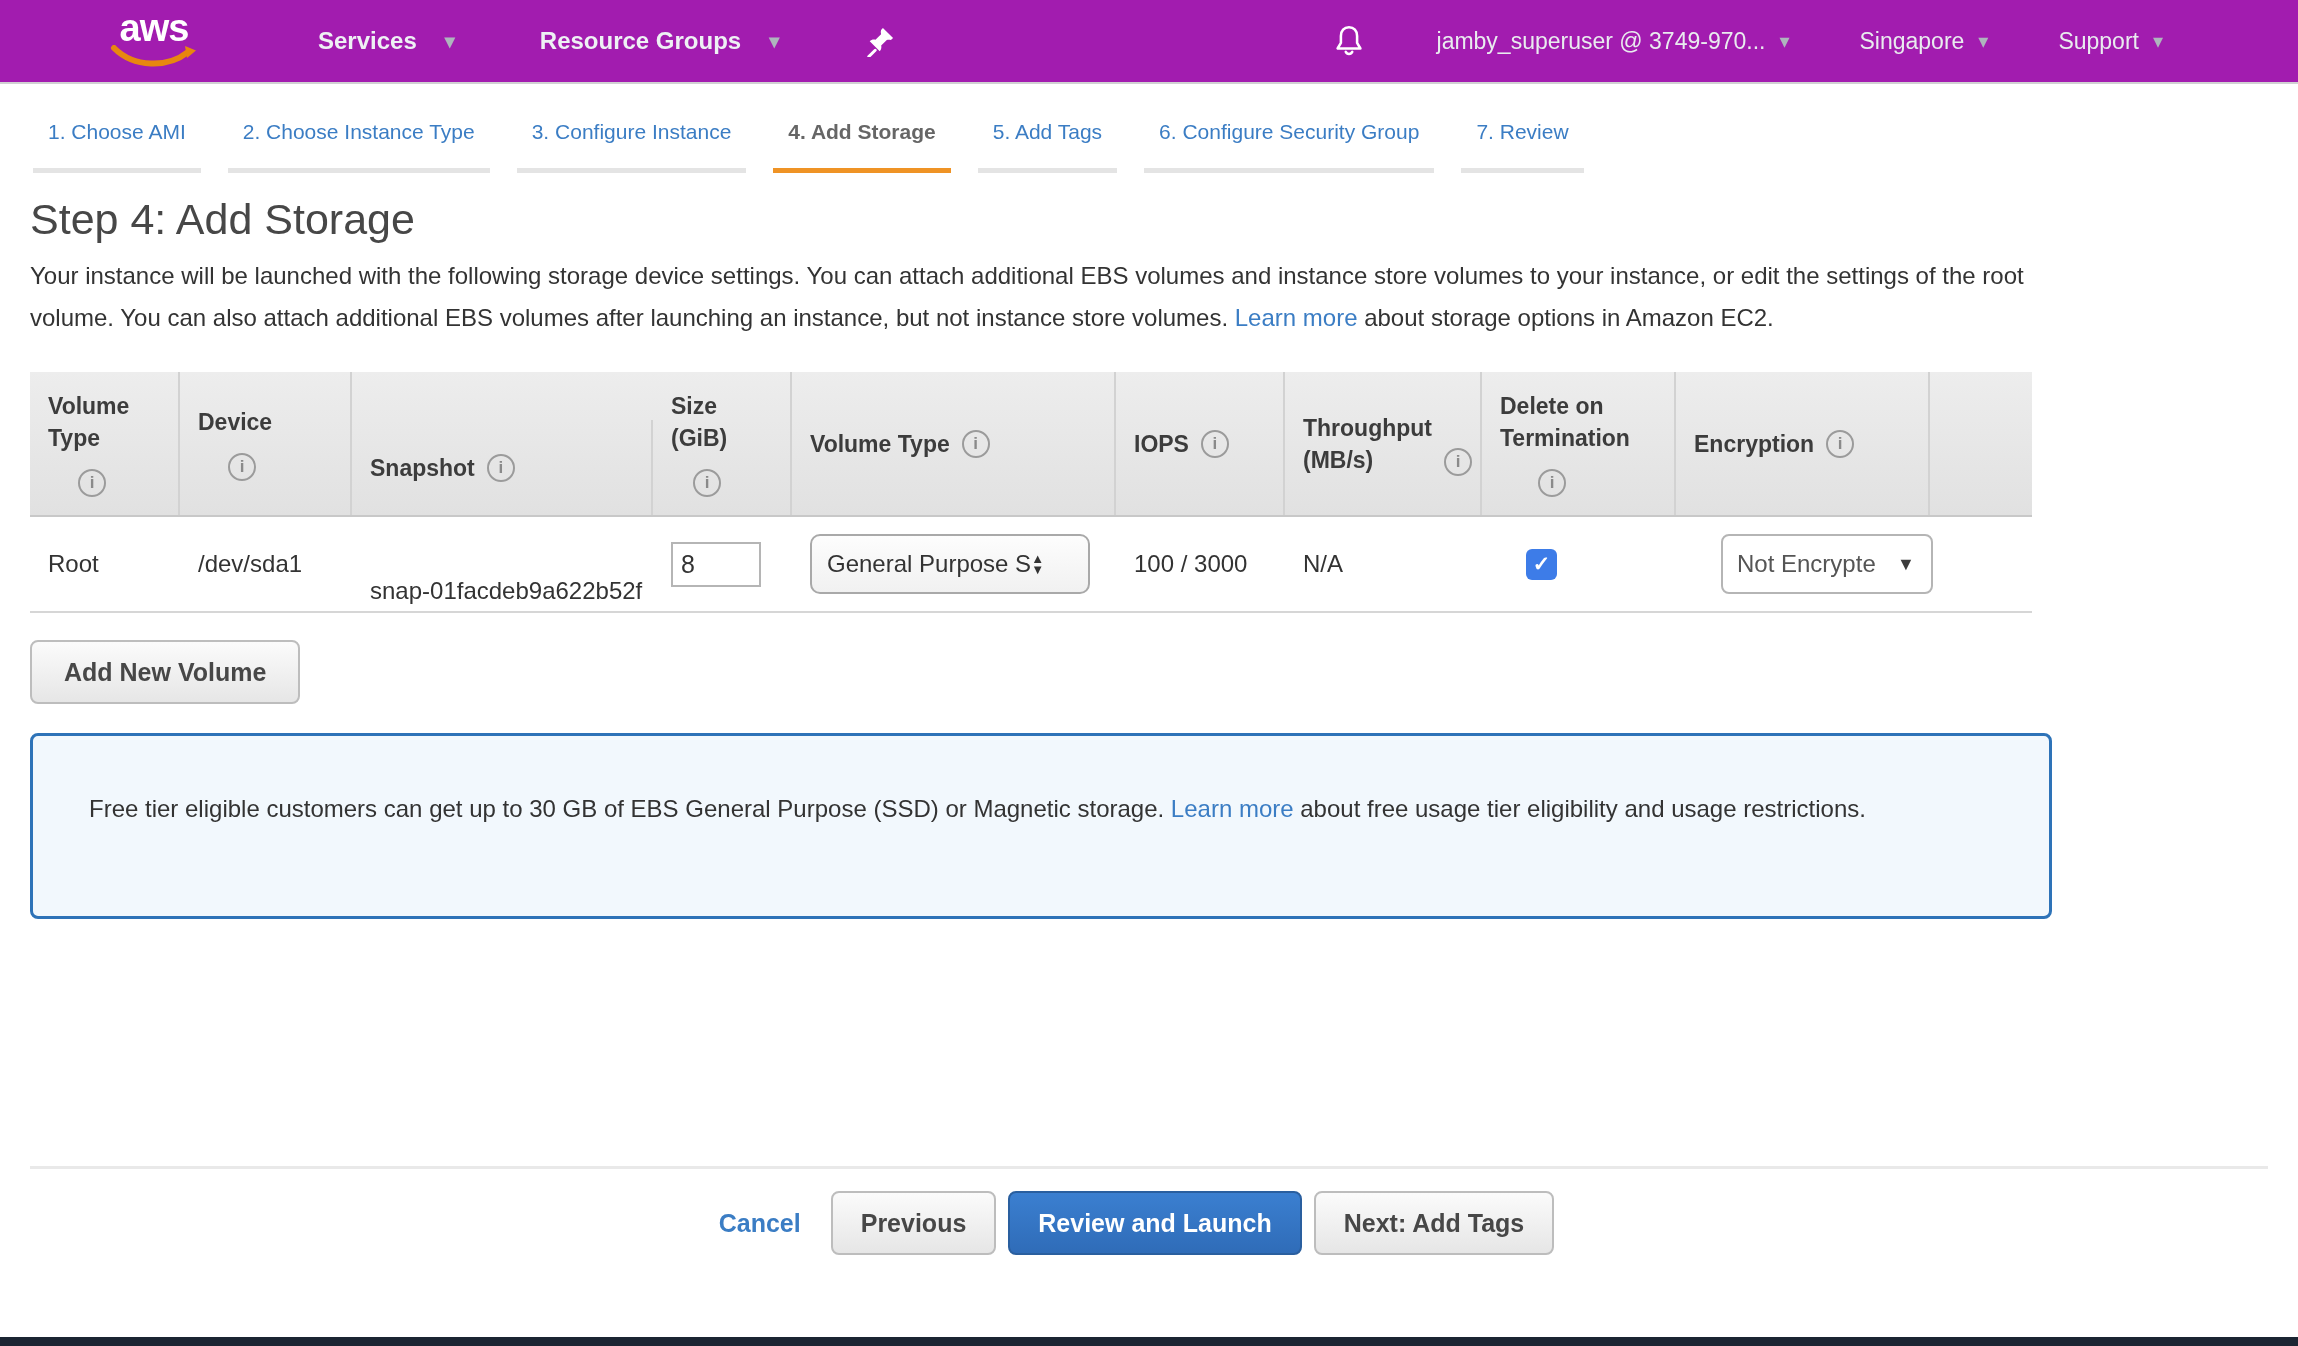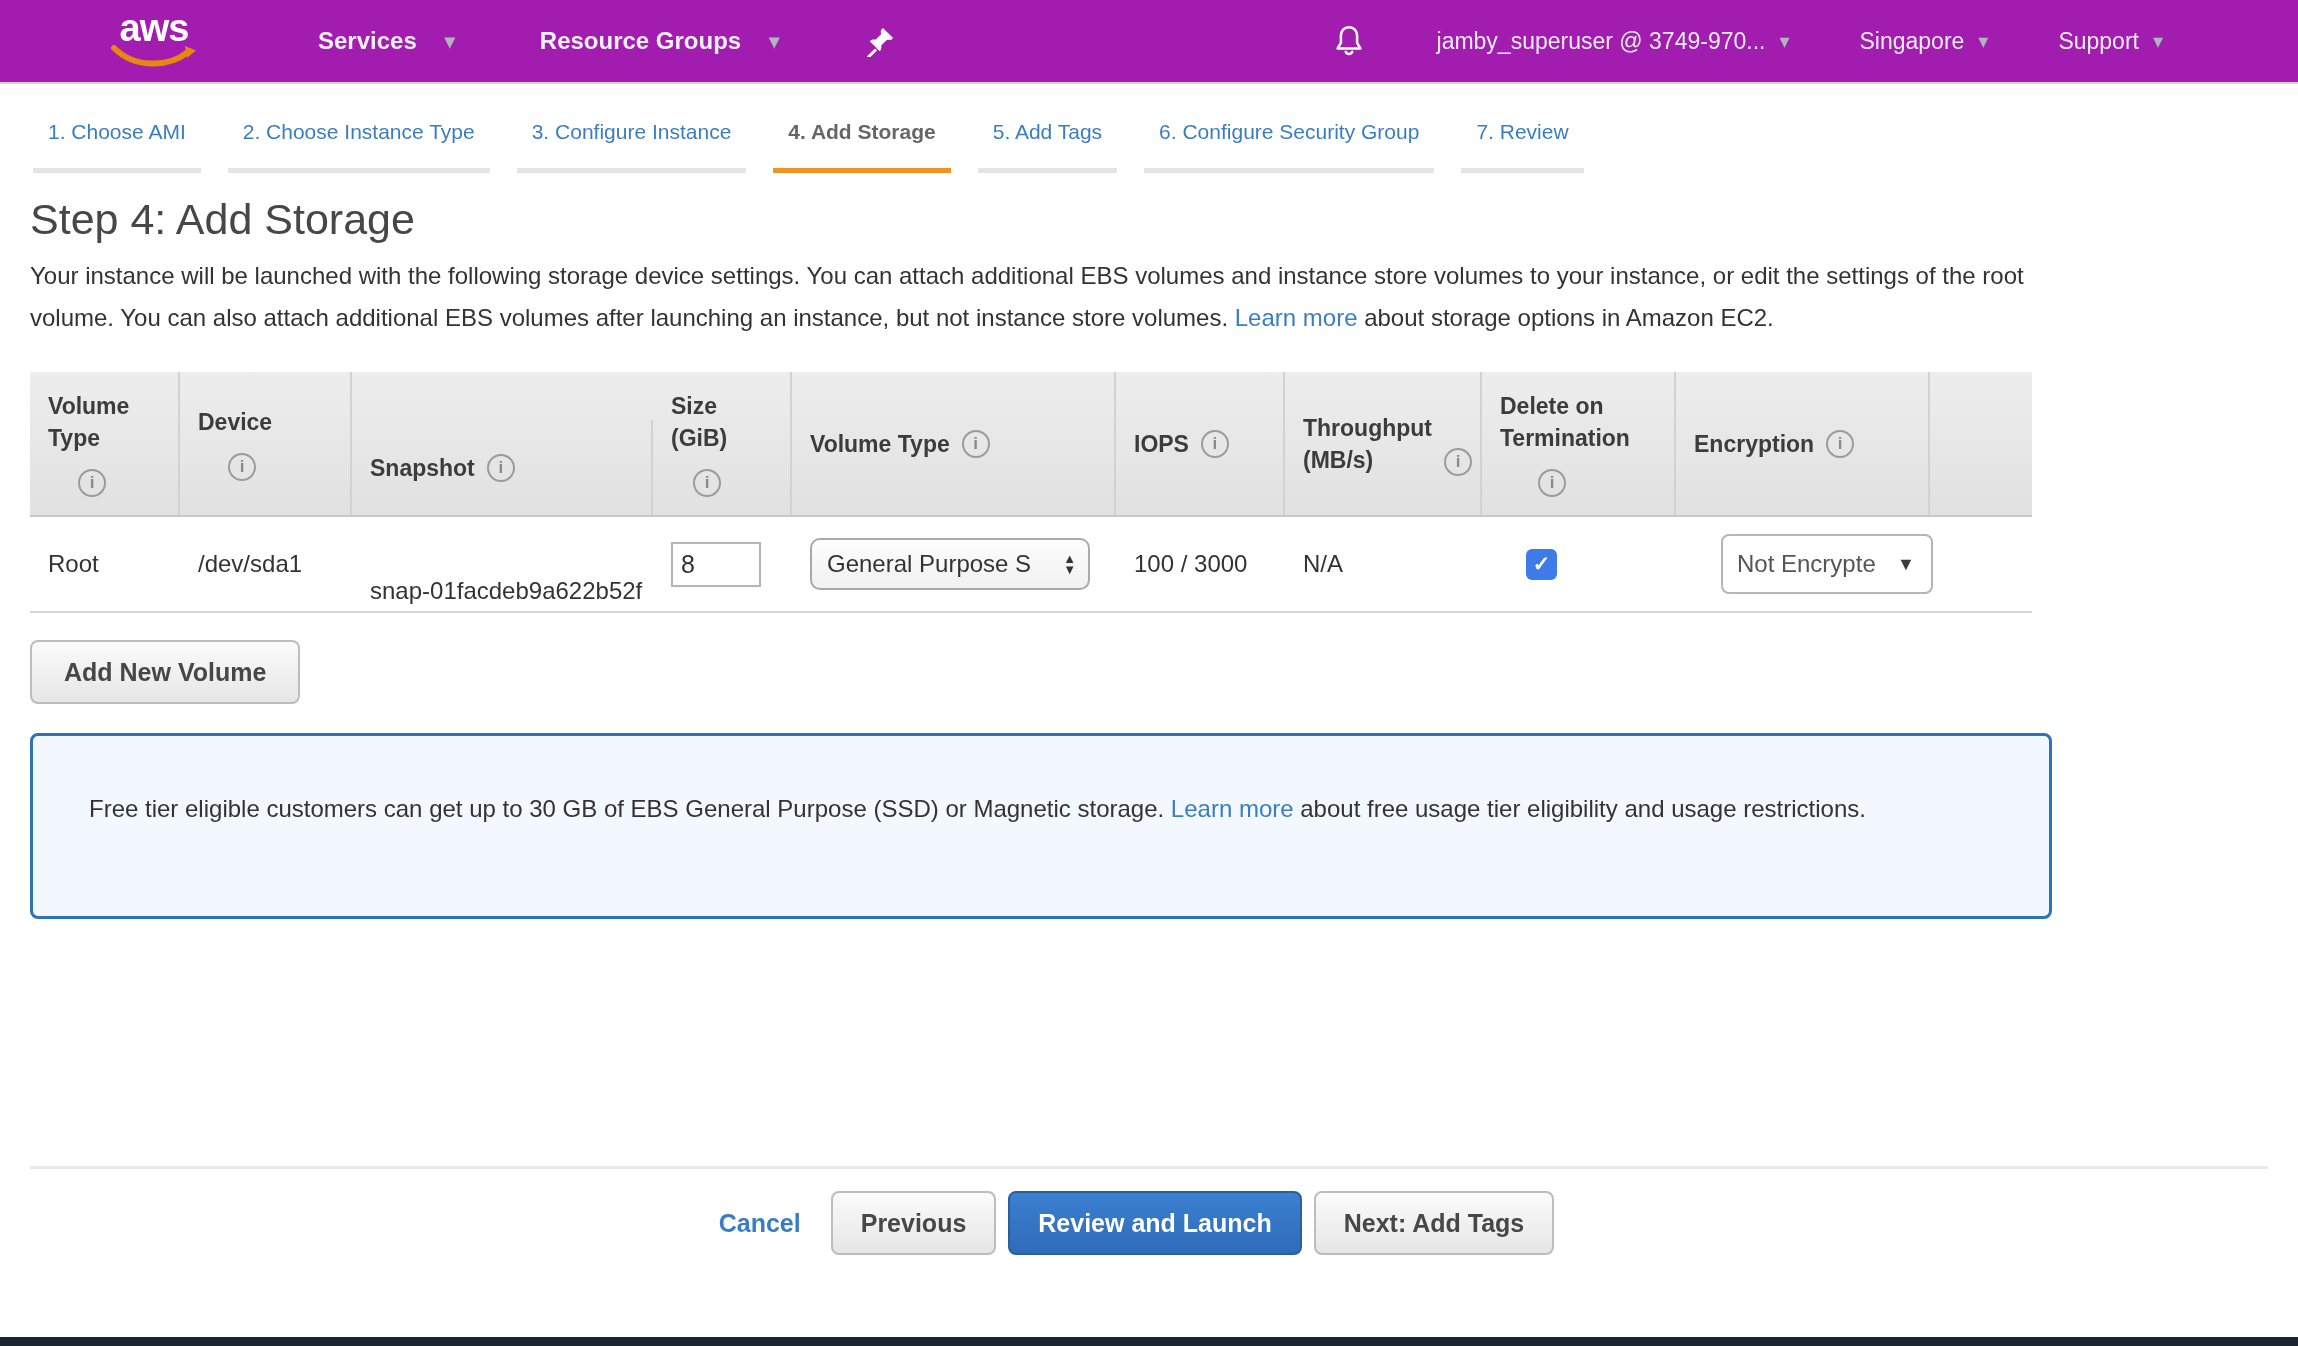--- a/index.html
+++ b/index.html
@@ -133,25 +133,25 @@
   .snapshot-text { line-height: 31px; word-break: break-word; padding-top: 4px; }
 
   .size-input {
     width: 90px; height: 45px;
     border: 2px solid #b5b5b5; border-radius: 0;
     font-family: "Liberation Sans", sans-serif;
     font-size: 25px; color: #333; padding: 0 0 0 8px;
     outline: none; background: #fff;
   }
   .mac-select {
-    display: flex; align-items: center; justify-content: space-between;
-    width: 280px; height: 52px;
+    display: flex; align-items: center; 
+    width: 280px; height: 60px;
     background: linear-gradient(#fdfdfd, #f1f1f1);
     border: 2px solid #a9a9a9; border-radius: 10px;
-    padding: 0 12px 0 15px;
+    padding: 0 6px 0 15px;
     font-size: 24px; color: #333;
     cursor: pointer; overflow: hidden; white-space: nowrap;
   }
   .spinner { display: flex; flex-direction: column; align-items: center; color: #333; }
   .spinner span { font-size: 13px; line-height: 11px; }
 
   .checkbox {
     width: 31px; height: 31px;
     background: #3d7ce8; border-radius: 6px;
     display: flex; align-items: center; justify-content: center;

